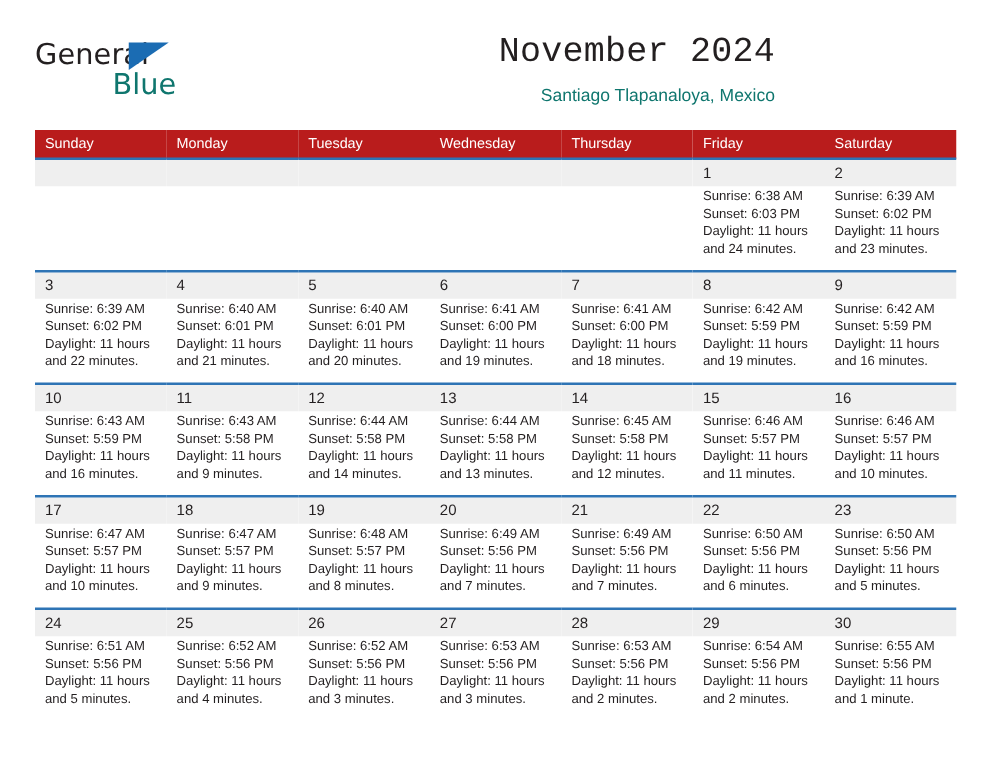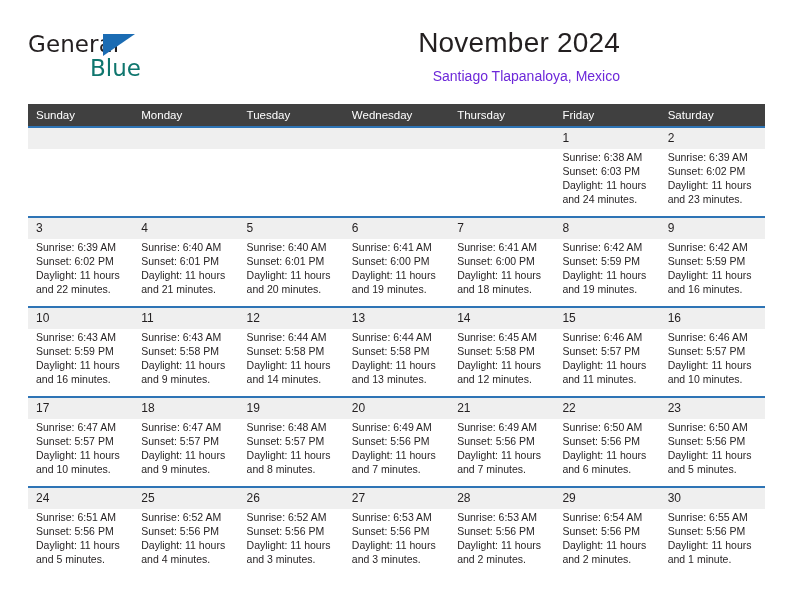--- a/index.html
+++ b/index.html
@@ -71,40 +71,41 @@
     right: 0;
     top: 0;
     text-align: right;
   }
   .cal-title {
     font-size: 28px;
     font-weight: 400;
     color: #231f20;
     line-height: 34px;
     letter-spacing: 0.2px;
+    font-family: Liberation Mono, monospace;
   }
   .cal-subtitle {
     font-size: 14px;
     font-weight: 400;
-    color: #6d28d9;
+    color: #0f766e;
     line-height: 20px;
     margin-top: 6px;
   }
 
   
   .calendar {
     position: absolute;
     left: 28px;
     top: 104px;
     width: 737px;
     border-collapse: collapse;
     table-layout: fixed;
   }
   .calendar th {
-    background: #404040;
+    background: #b91c1c;
     color: #ffffff;
     font-size: 11.5px;
     font-weight: 400;
     text-align: left;
     padding: 5px 0 5px 8px;
     height: 12px;
     border: none;
   }
   .calendar td {
     vertical-align: top;

